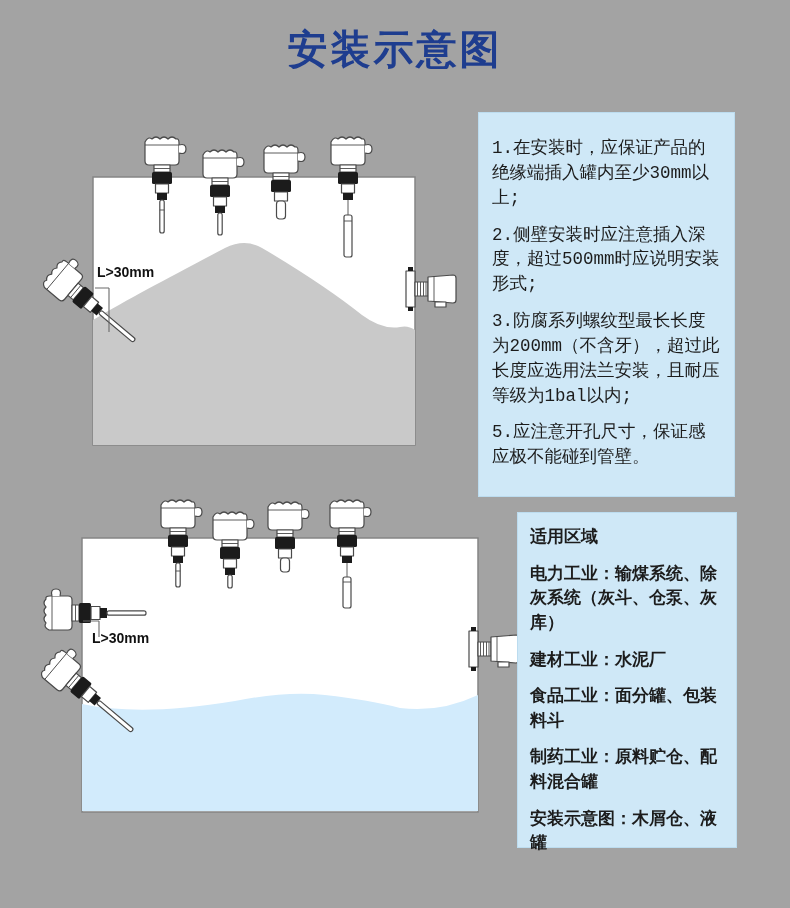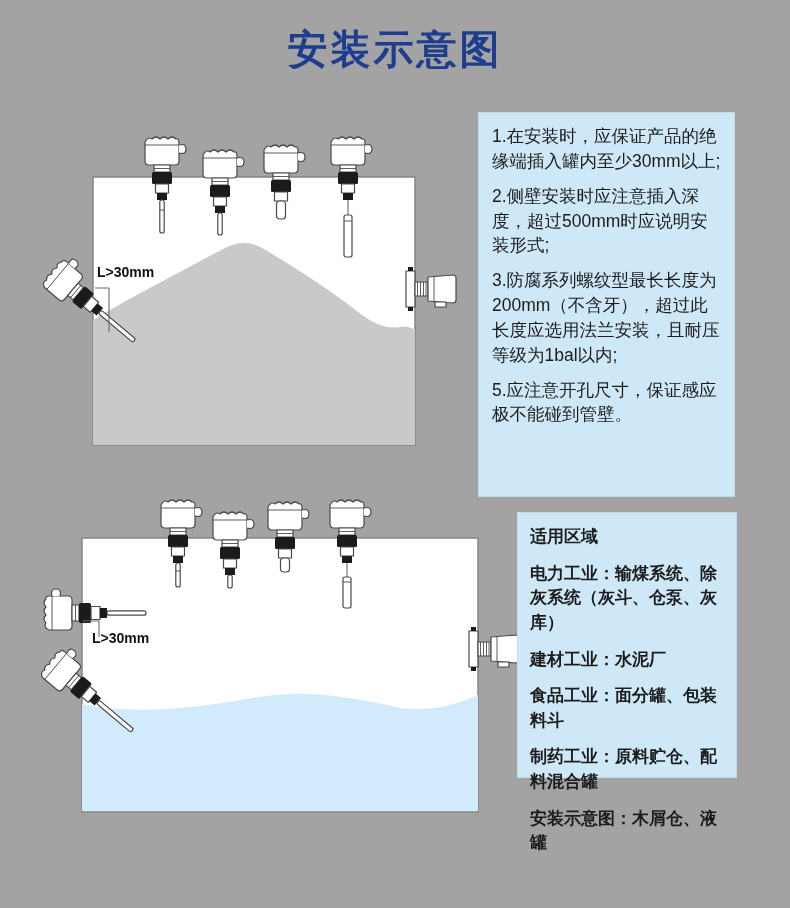--- a/index.html
+++ b/index.html
@@ -15,22 +15,22 @@
   .pile{fill:#c9c9c9;stroke:none;}
   .liquid{fill:#d2ebfc;stroke:none;}
   .dim{stroke:#6a6a6a;stroke-width:1.1;fill:none;}
   .dim-label{position:absolute;font-size:14px;font-weight:700;color:#111;white-space:nowrap;text-align:right;}
   .dim-top{left:97px;top:264px;}
   .dim-bottom{left:92px;top:630px;}
   .panel{position:absolute;background:#cfe8f7;border:1px solid #bcdcef;box-sizing:border-box;
          color:#1c1c1c;}
   .panel-notes{left:478px;top:112px;width:257px;height:385px;padding:11px 13px;
                font-size:17.5px;line-height:1.42;font-weight:500;}
-  .panel-notes p{margin:0 0 10px 0;}
-  .panel-apps{left:517px;top:512px;width:220px;height:266px;padding:12px 12px;
+  .panel-notes p{margin:12px 0 10px 0;font-family:Liberation Mono, monospace;}
+  .panel-apps{left:517px;top:512px;width:220px;height:336px;padding:12px 12px;
               font-size:17px;line-height:1.45;font-weight:700;}
   .panel-apps p{margin:0 0 12px 0;}
   .apps-title{font-weight:700;}
 </style>
 </head>
 <body>
 
 <div class="canvas">
 
   <h1 class="page-title">安装示意图</h1>

